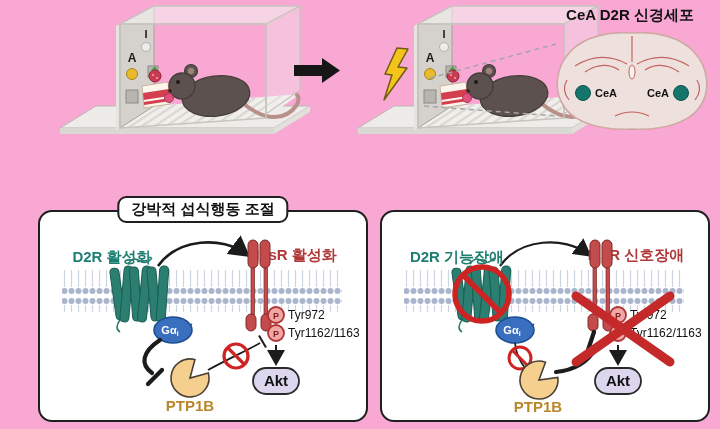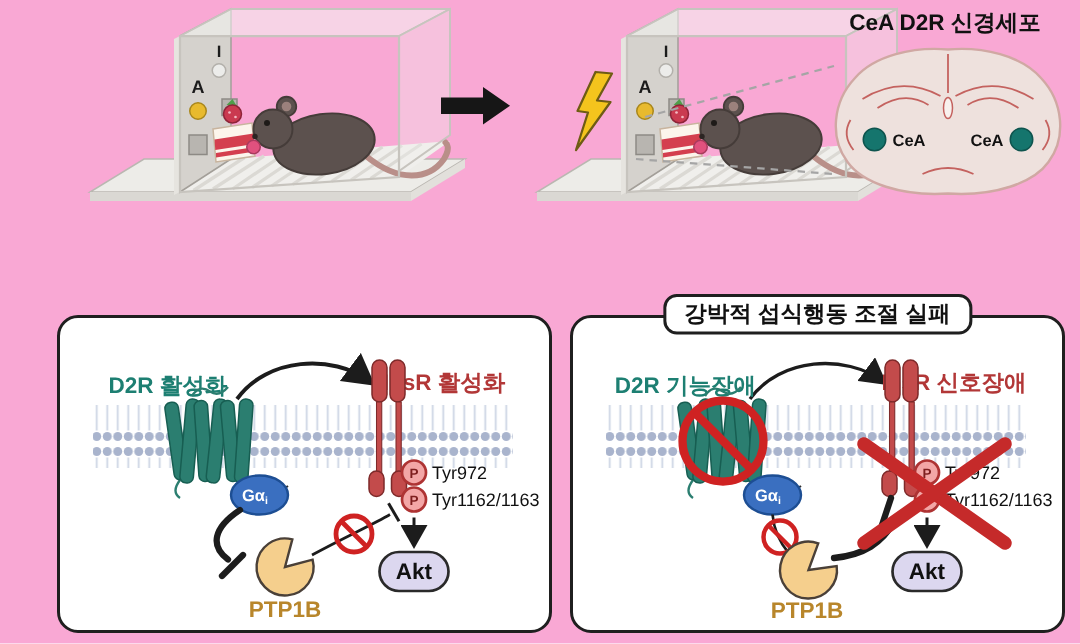--- a/index.html
+++ b/index.html
@@ -111,20 +111,21 @@
       </g>
       <ellipse cx="87" cy="42" rx="3" ry="7" fill="#f8f1ee" stroke="#c4625f" stroke-width="1"></ellipse>
       <circle cx="38" cy="63" r="7.5" fill="#15756d" stroke="#0e544e" stroke-width="1"></circle>
       <circle cx="136" cy="63" r="7.5" fill="#15756d" stroke="#0e544e" stroke-width="1"></circle>
       <text x="50" y="67" font-size="11" font-weight="bold" fill="#111">CeA</text>
       <text x="124" y="67" text-anchor="end" font-size="11" font-weight="bold" fill="#111">CeA</text>
     </g>
   </svg>
 
   <div class="panel panel-left">
+    <div class="panel-title">강박적 섭식행동 조절</div>
     <svg width="326" height="208" viewBox="0 0 326 208">
       <defs>
         <pattern id="mem1" width="7" height="42" patternUnits="userSpaceOnUse">
           <line x1="3.5" y1="9" x2="3.5" y2="33" stroke="#cdd5e4" stroke-width="1.2"></line>
           <circle cx="3.5" cy="5" r="3" fill="#a9b4cd"></circle>
             <circle cx="3.5" cy="37" r="3" fill="#a9b4cd"></circle>
         </pattern>
         <marker id="ah1" markerWidth="9" markerHeight="9" refX="6" refY="4.5" orient="auto">
           <path d="M0,0 L8,4.5 L0,9 Z" fill="#1c1c1c"></path>
         </marker>
@@ -183,21 +184,20 @@
         <line x1="188" y1="136" x2="204" y2="152" stroke="#cf2222" stroke-width="3.2"></line>
       </g>
 
       <line x1="236" y1="133" x2="236" y2="150" stroke="#1c1c1c" stroke-width="2" marker-end="url(#ah1)"></line>
       <rect x="213" y="156" width="46" height="26" rx="13" fill="#dcd7ef" stroke="#2a2a2a" stroke-width="1.8"></rect>
       <text x="236" y="174" text-anchor="middle" font-size="15" font-weight="bold" fill="#111">Akt</text>
     </svg>
   </div>
 
   <div class="panel panel-right">
-    <div class="panel-title">강박적 섭식행동 조절 실패</div>
     <svg width="326" height="208" viewBox="0 0 326 208">
       <defs>
         <pattern id="mem2" width="7" height="42" patternUnits="userSpaceOnUse">
           <line x1="3.5" y1="9" x2="3.5" y2="33" stroke="#cdd5e4" stroke-width="1.2"></line>
           <circle cx="3.5" cy="5" r="3" fill="#a9b4cd"></circle>
             <circle cx="3.5" cy="37" r="3" fill="#a9b4cd"></circle>
         </pattern>
         <marker id="ah2" markerWidth="9" markerHeight="9" refX="6" refY="4.5" orient="auto">
           <path d="M0,0 L8,4.5 L0,9 Z" fill="#1c1c1c"></path>
         </marker>

